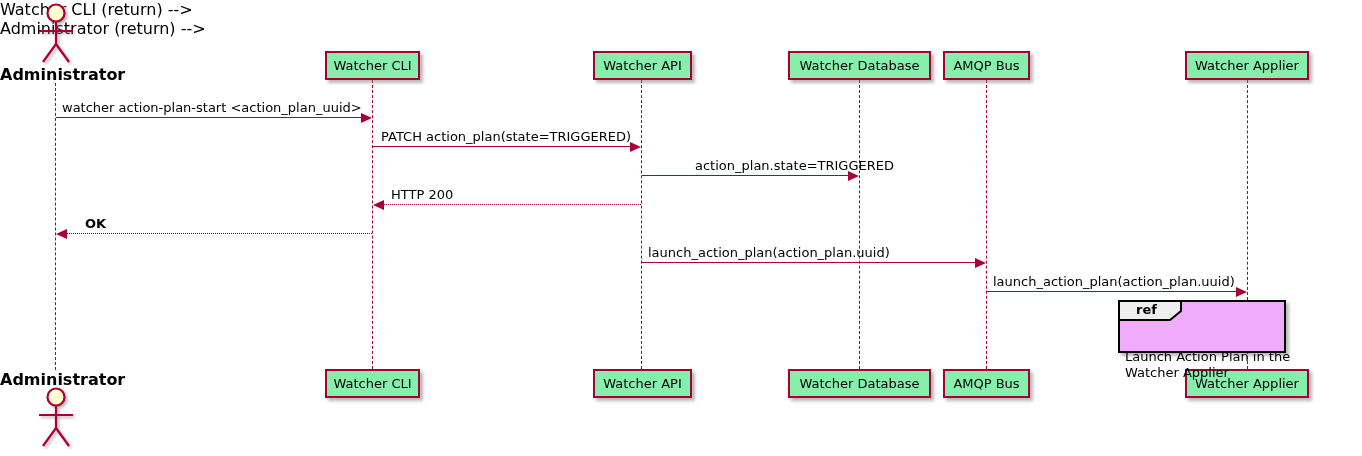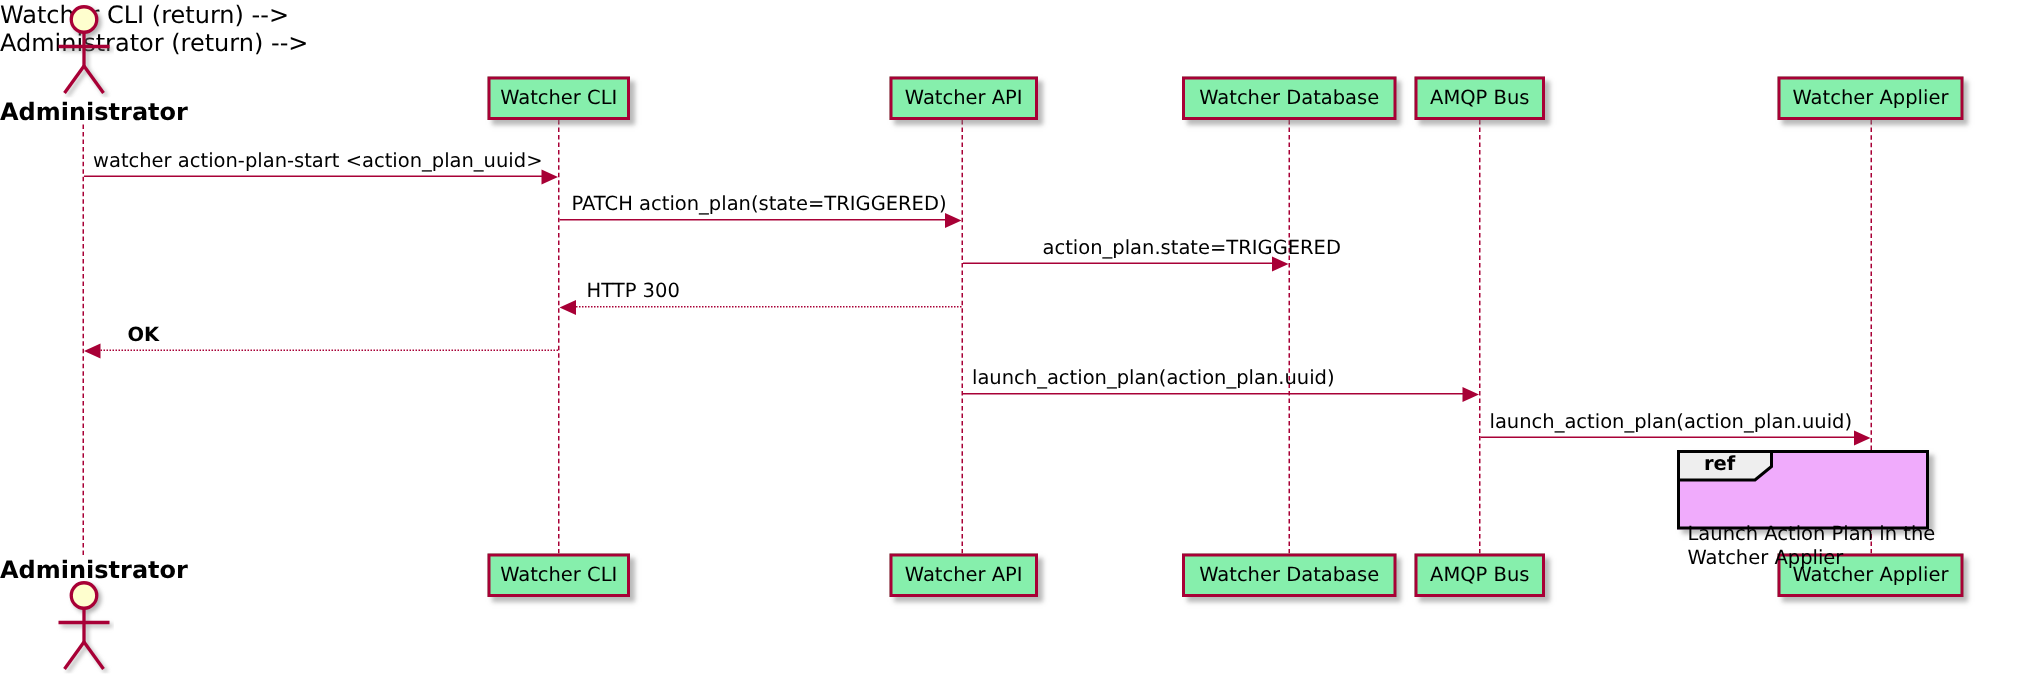--- a/index.html
+++ b/index.html
@@ -125,21 +125,21 @@
 
   
   <div>
     <div class="msg-label" style="left:648px;top:158px;margin-left:47px;">action_plan.state=TRIGGERED</div>
     <div class="msg-line" style="left:642px;top:175px;width:207px;"></div>
     <div class="head right" style="left:848px;top:171px;"></div>
   </div>
 
    Watcher CLI (return) --&gt;
   <div>
-    <div class="msg-label" style="left:391px;top:187px;">HTTP 300</div>
+    <div class="msg-label" style="left:391px;top:187px;">HTTP 200</div>
     <div class="msg-line dashed" style="left:384px;top:204px;width:257px;"></div>
     <div class="head left" style="left:373px;top:200px;"></div>
   </div>
 
    Administrator (return) --&gt;
   <div>
     <div class="msg-label" style="left:85px;top:216px;font-weight:bold;">OK</div>
     <div class="msg-line dashed" style="left:67px;top:233px;width:305px;"></div>
     <div class="head left" style="left:56px;top:229px;"></div>
   </div>

